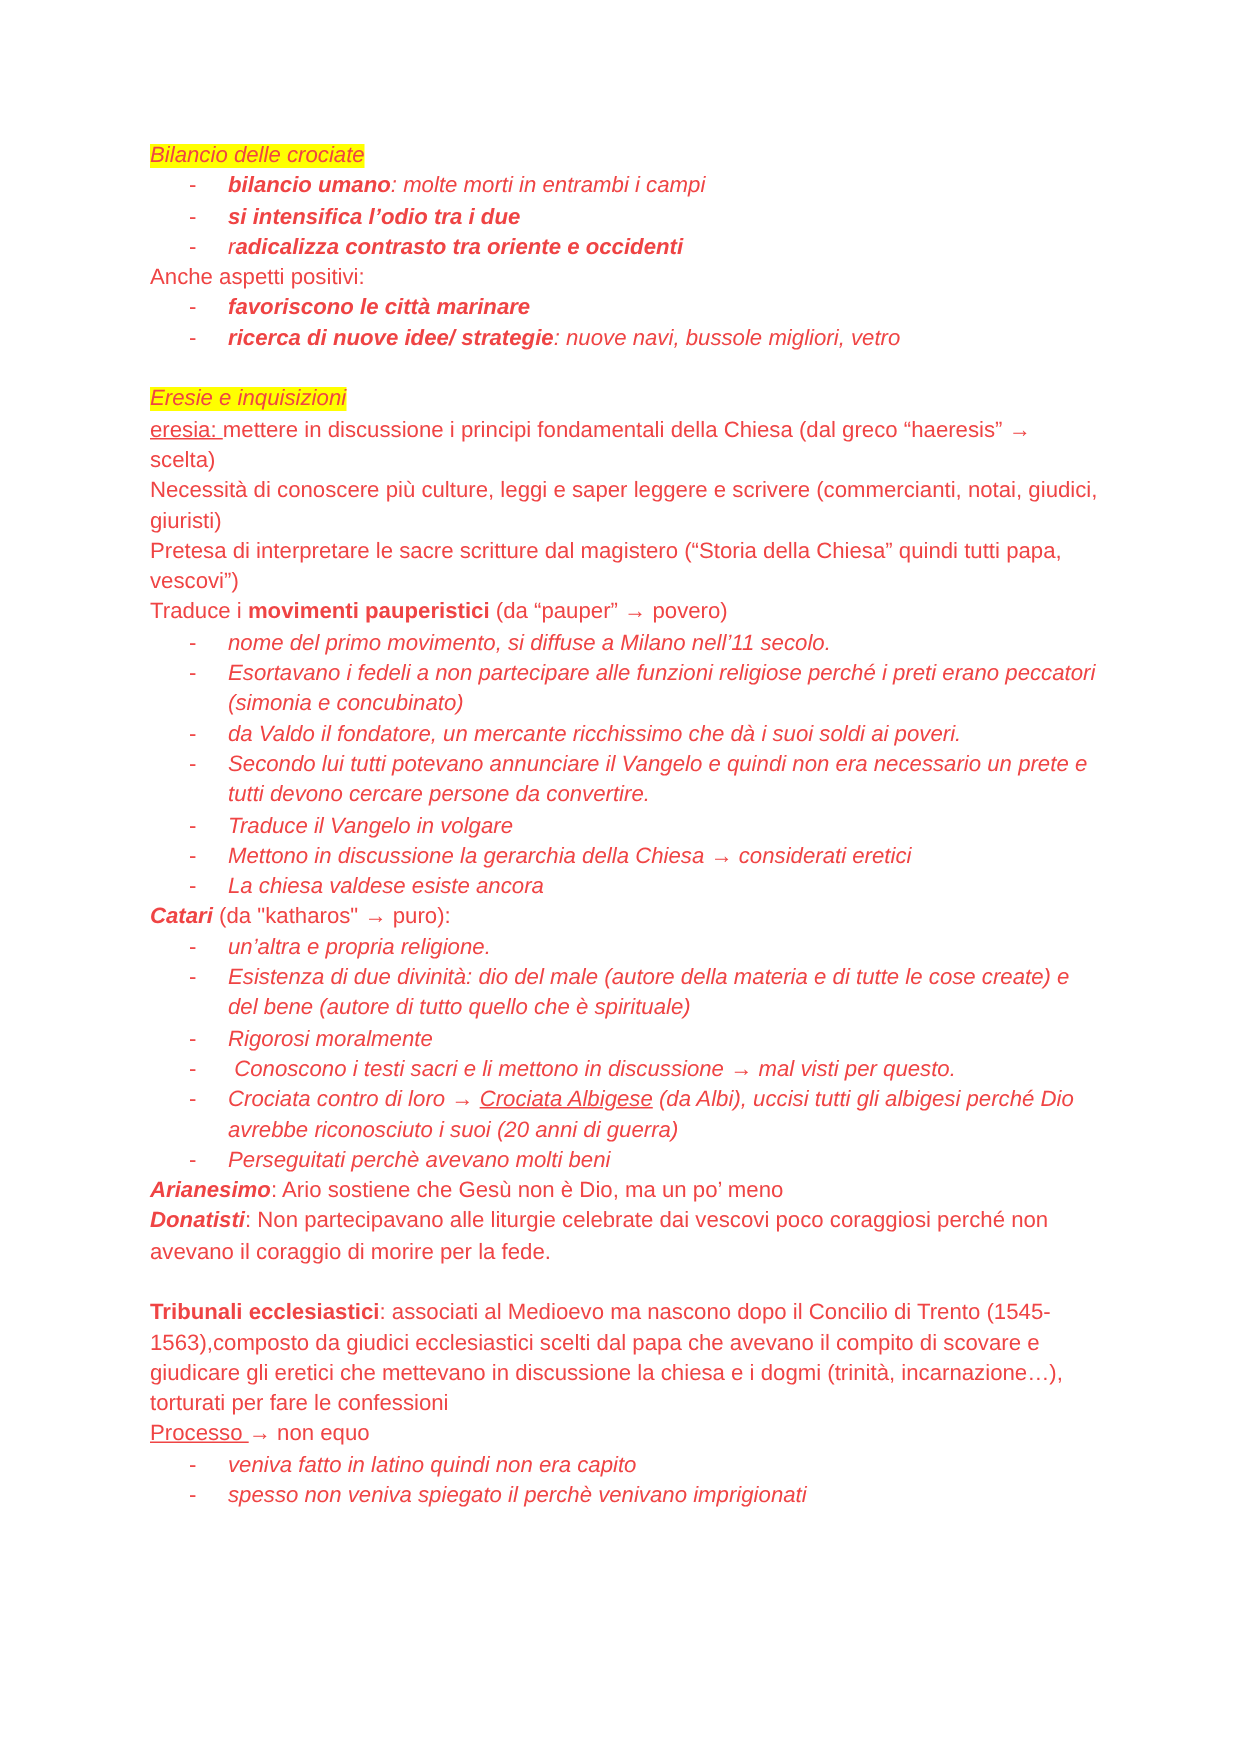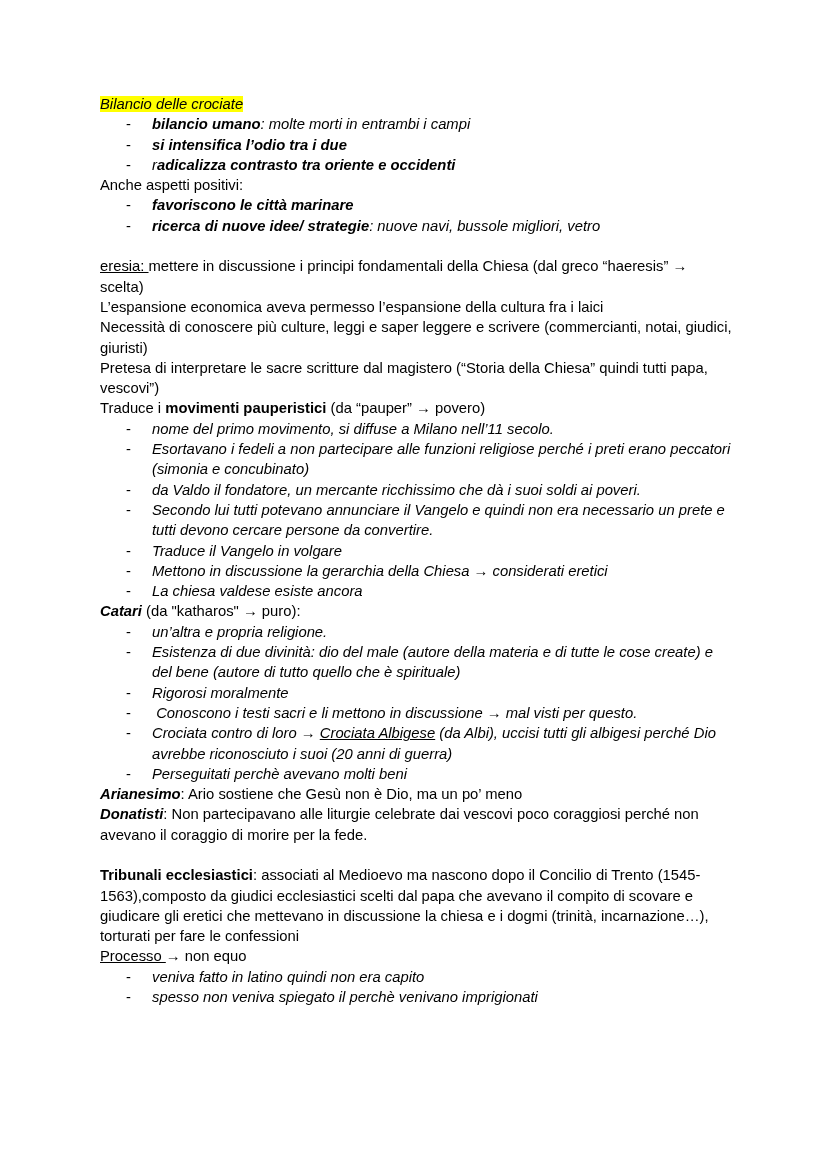--- a/index.html
+++ b/index.html
@@ -11,21 +11,21 @@
     position: relative;
     width: 828px;
     height: 1169px;
     background: #ffffff;
     box-sizing: border-box;
     padding: 94px 96px 0 100px;
     overflow: hidden;
     font-family: "Liberation Sans", sans-serif;
     font-size: 14.8px;
     line-height: 20.3px;
-    color: #000000;
+    color: #ef4444;
   }
   .block { margin: 0; }
   .spacer { height: 20.3px; }
   .bullet { display: flex; align-items: flex-start; }
   .dash {
     flex: 0 0 auto;
     width: 26px;
     margin-left: 26px;
     white-space: pre;
   }
@@ -58,22 +58,22 @@
       <div class="block paragraph"><span class="run">Anche aspetti positivi:</span></div>
       <div class="block bullet">
         <span class="dash">-</span>
         <span class="bullet-text"><span class="run b">favoriscono le città marinare</span></span>
       </div>
       <div class="block bullet">
         <span class="dash">-</span>
         <span class="bullet-text"><span class="run b">ricerca di nuove idee/ strategie</span><span class="run">: nuove navi, bussole migliori, vetro</span></span>
       </div>
       <div class="block spacer"></div>
+      <div class="block heading"><span class="run i hl">Eresie e inquisizioni</span></div>
       <div class="block paragraph"><span class="run u">eresia: </span><span class="run">mettere in discussione i principi fondamentali della Chiesa (dal greco “haeresis” → scelta)</span></div>
-      <div class="block paragraph"><span class="run">L’espansione economica aveva permesso l’espansione della cultura fra i laici</span></div>
       <div class="block paragraph"><span class="run">Necessità di conoscere più culture, leggi e saper leggere e scrivere (commercianti, notai, giudici, giuristi)</span></div>
       <div class="block paragraph"><span class="run">Pretesa di interpretare le sacre scritture dal magistero (“Storia della Chiesa” quindi tutti papa, vescovi”)</span></div>
       <div class="block paragraph"><span class="run">Traduce i </span><span class="run b">movimenti pauperistici</span><span class="run"> (da “pauper” → povero)</span></div>
       <div class="block bullet">
         <span class="dash">-</span>
         <span class="bullet-text"><span class="run">nome del primo movimento, si diffuse a Milano nell’11 secolo.</span></span>
       </div>
       <div class="block bullet">
         <span class="dash">-</span>
         <span class="bullet-text"><span class="run">Esortavano i fedeli a non partecipare alle funzioni religiose perché i preti erano peccatori (simonia e concubinato)</span></span>

